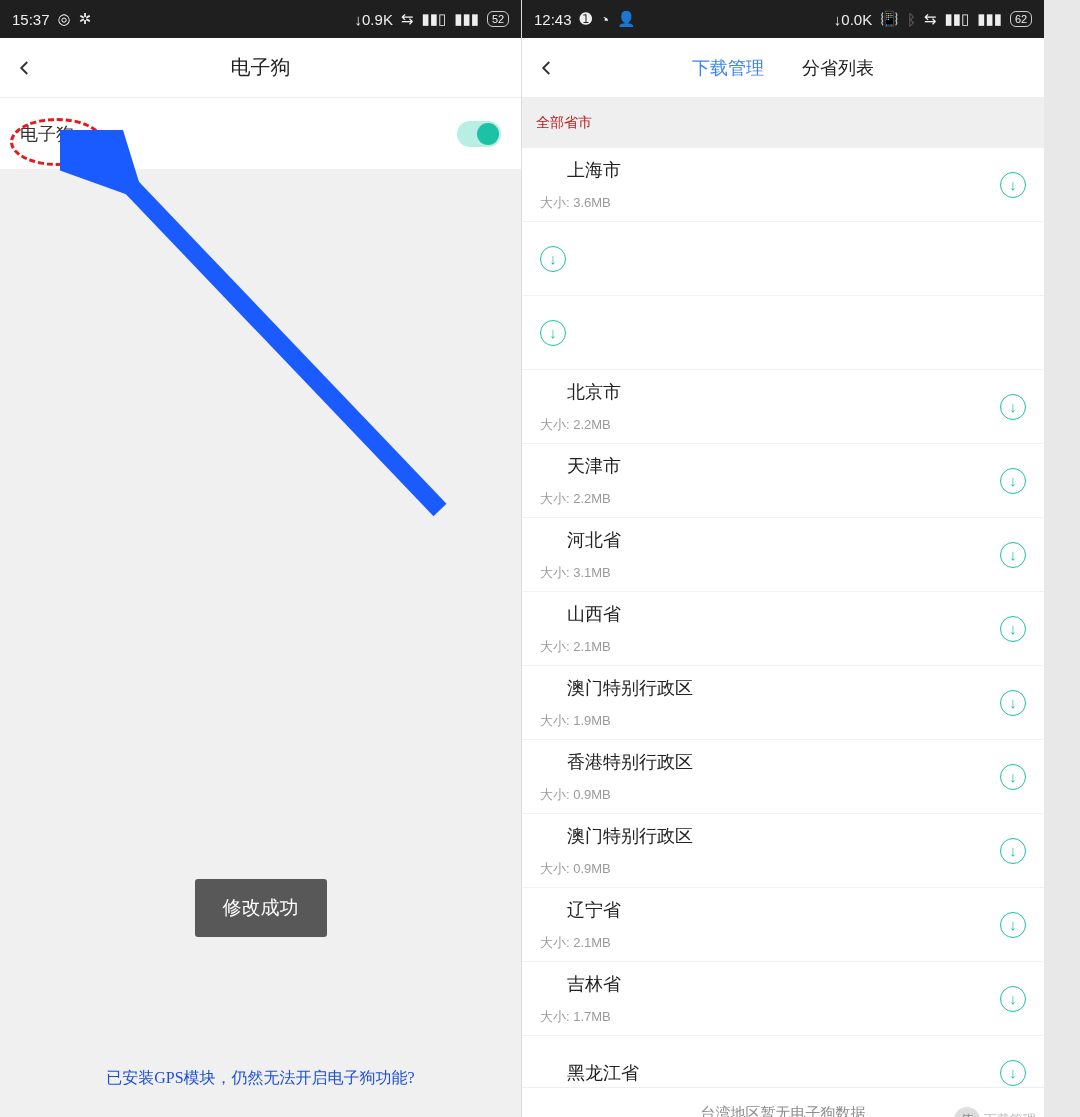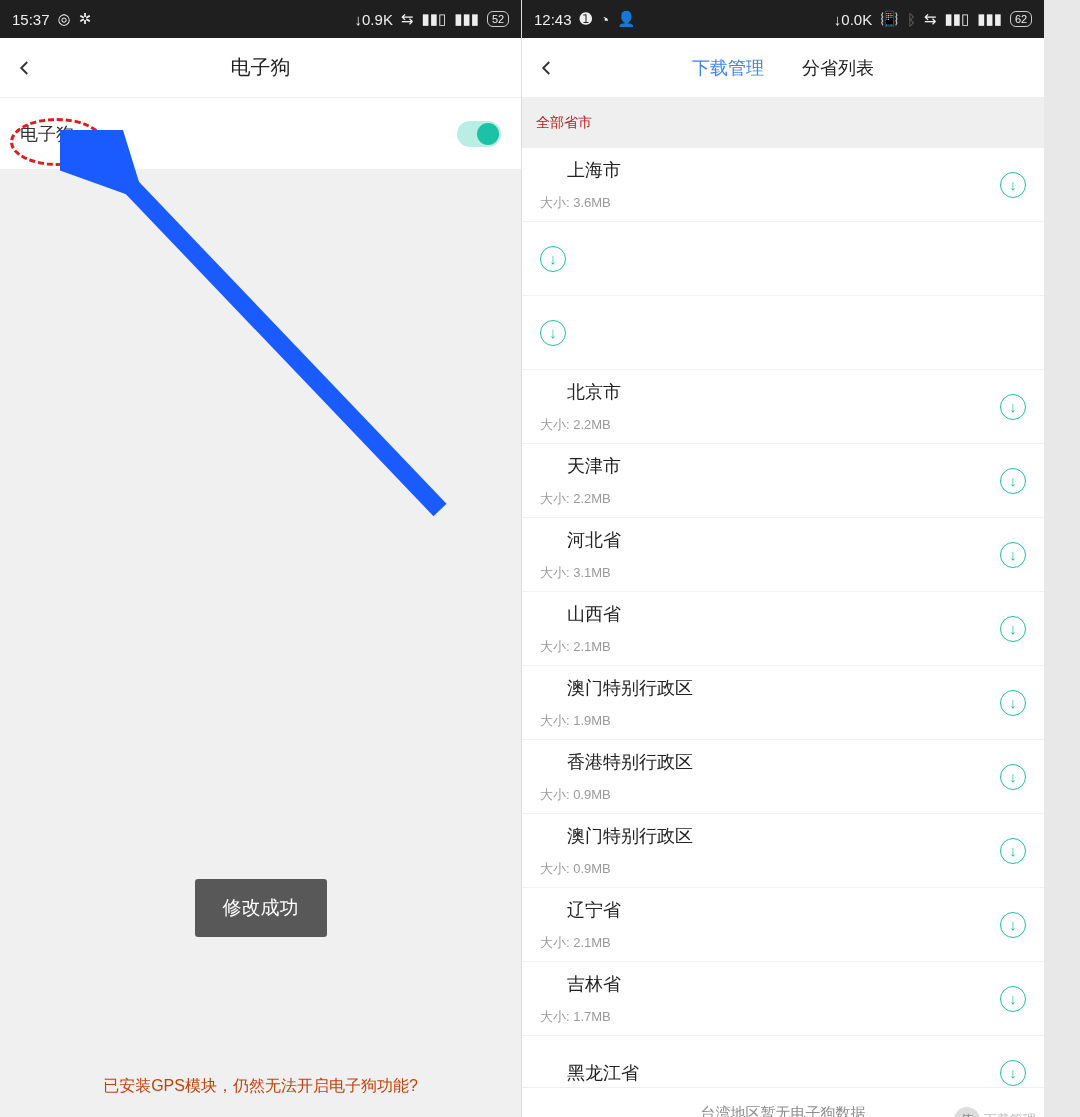--- a/index.html
+++ b/index.html
@@ -93,22 +93,22 @@
     width: 420px; height: 420px;
     pointer-events: none;
   }
   .toast {
     position: absolute; left: 50%; transform: translateX(-50%);
     bottom: 180px;
     background: #585858; color: #fff;
     padding: 16px 28px; font-size: 19px; border-radius: 3px;
   }
   .footer-hint {
-    position: absolute; bottom: 20px; left: 0; right: 0;
-    text-align: center; color: #c2410c; font-size: 16px;
+    position: absolute; bottom: 28px; left: 0; right: 0;
+    text-align: center; color: #1d4ed8; font-size: 16px; font-family: Liberation Serif, serif;
   }
 
   
   .section-header {
     background: #efefef; color: #b91c1c;
     font-size: 14px; padding: 16px 14px;
   }
   .list { background: #fff; height: calc(1117px - 98px - 28px - 52px); overflow: hidden; }
   .prov-row {
     display: flex; align-items: center; justify-content: space-between;

